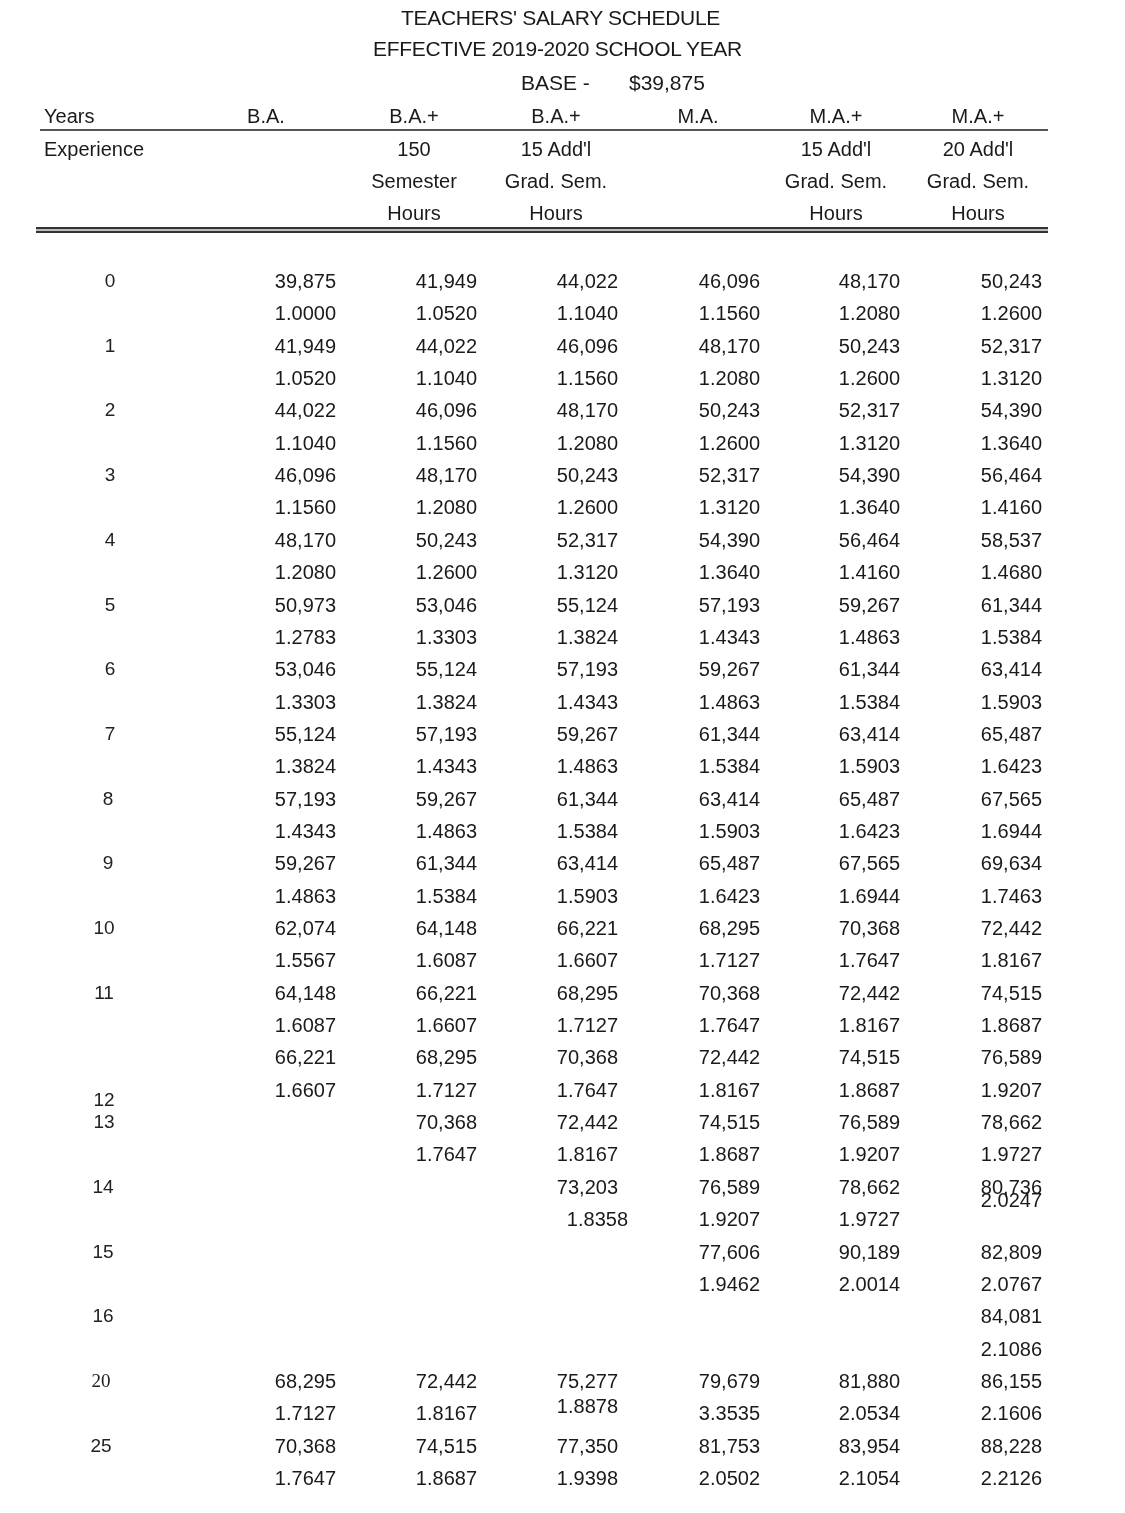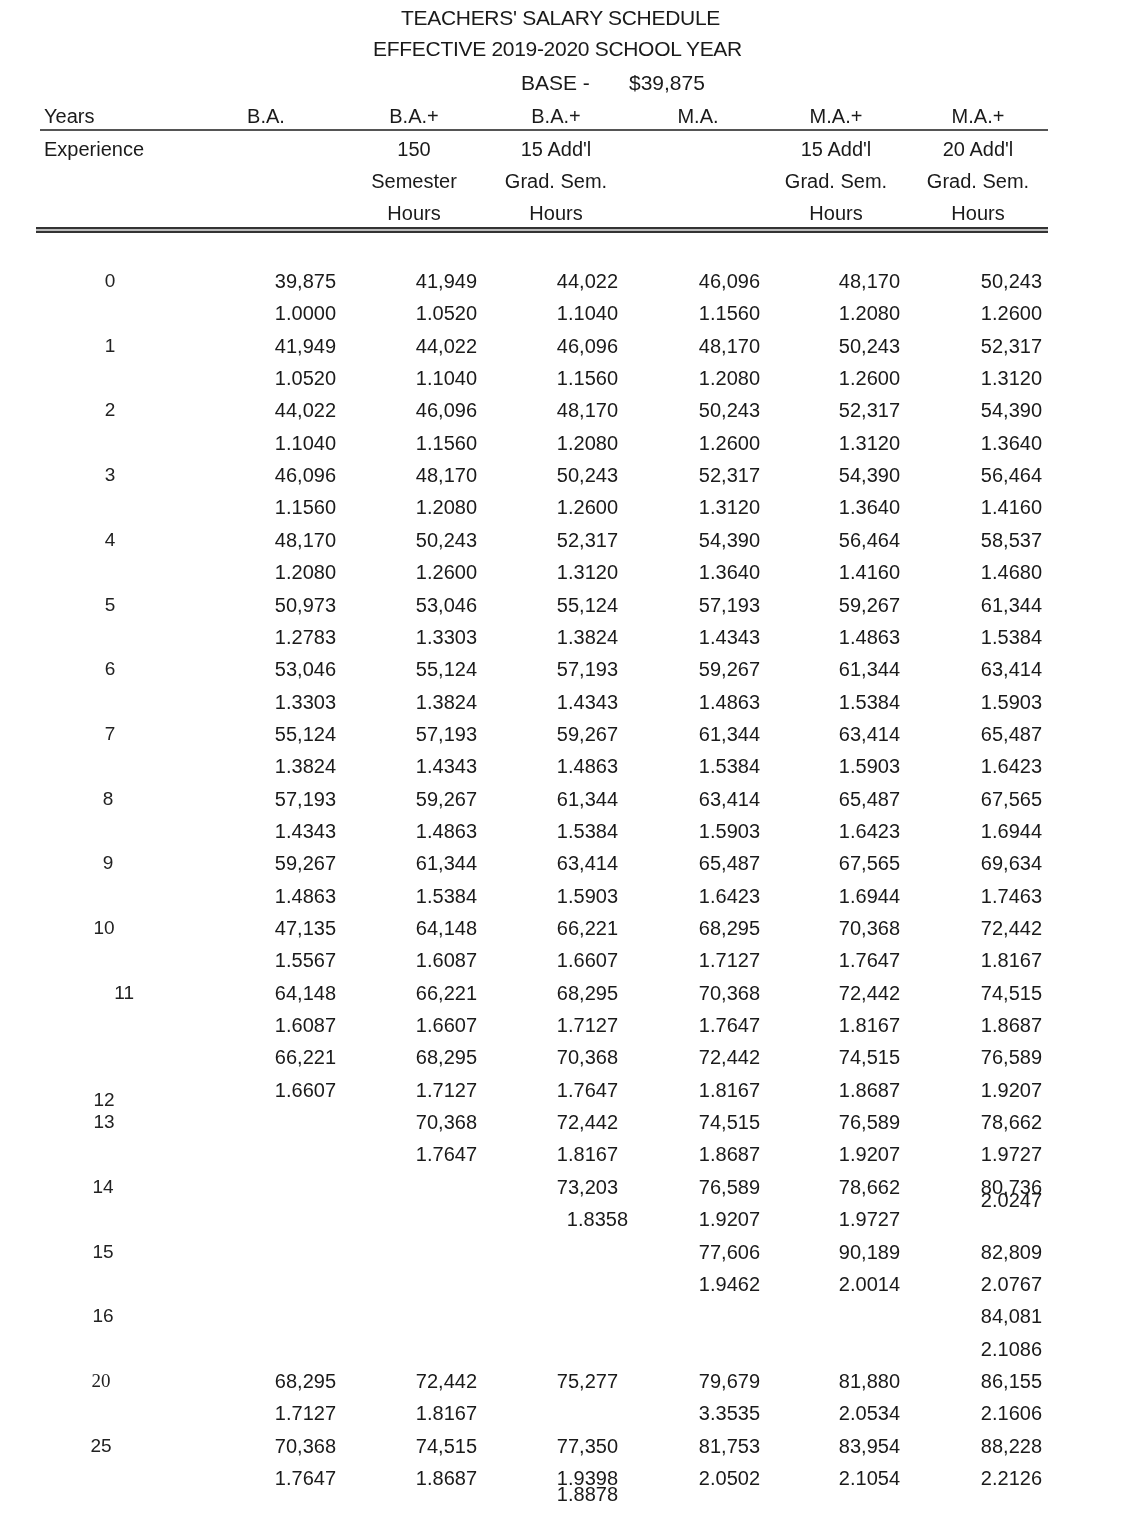--- a/index.html
+++ b/index.html
@@ -201,33 +201,33 @@
     <div class="cell" style="left: 367px; top: 883.65px;">1.5384</div>
     <div class="cell" style="left: 508px; top: 851.3px;">63,414</div>
     <div class="cell" style="left: 508px; top: 883.65px;">1.5903</div>
     <div class="cell" style="left: 650px; top: 851.3px;">65,487</div>
     <div class="cell" style="left: 650px; top: 883.65px;">1.6423</div>
     <div class="cell" style="left: 790px; top: 851.3px;">67,565</div>
     <div class="cell" style="left: 790px; top: 883.65px;">1.6944</div>
     <div class="cell" style="left: 932px; top: 851.3px;">69,634</div>
     <div class="cell" style="left: 932px; top: 883.65px;">1.7463</div>
     <div class="year" style="left: 74px; top: 916px;">10</div>
-    <div class="cell" style="left: 226px; top: 916px;">47,135</div>
+    <div class="cell" style="left: 226px; top: 916px;">62,074</div>
     <div class="cell" style="left: 226px; top: 948.35px;">1.5567</div>
     <div class="cell" style="left: 367px; top: 916px;">64,148</div>
     <div class="cell" style="left: 367px; top: 948.35px;">1.6087</div>
     <div class="cell" style="left: 508px; top: 916px;">66,221</div>
     <div class="cell" style="left: 508px; top: 948.35px;">1.6607</div>
     <div class="cell" style="left: 650px; top: 916px;">68,295</div>
     <div class="cell" style="left: 650px; top: 948.35px;">1.7127</div>
     <div class="cell" style="left: 790px; top: 916px;">70,368</div>
     <div class="cell" style="left: 790px; top: 948.35px;">1.7647</div>
     <div class="cell" style="left: 932px; top: 916px;">72,442</div>
     <div class="cell" style="left: 932px; top: 948.35px;">1.8167</div>
-    <div class="year" style="left: 74px; top: 980.7px; text-align: right;">11</div>
+    <div class="year" style="left: 74px; top: 980.7px;">11</div>
     <div class="cell" style="left: 226px; top: 980.7px;">64,148</div>
     <div class="cell" style="left: 226px; top: 1013.05px;">1.6087</div>
     <div class="cell" style="left: 367px; top: 980.7px;">66,221</div>
     <div class="cell" style="left: 367px; top: 1013.05px;">1.6607</div>
     <div class="cell" style="left: 508px; top: 980.7px;">68,295</div>
     <div class="cell" style="left: 508px; top: 1013.05px;">1.7127</div>
     <div class="cell" style="left: 650px; top: 980.7px;">70,368</div>
     <div class="cell" style="left: 650px; top: 1013.05px;">1.7647</div>
     <div class="cell" style="left: 790px; top: 980.7px;">72,442</div>
     <div class="cell" style="left: 790px; top: 1013.05px;">1.8167</div>
@@ -275,21 +275,21 @@
     <div class="cell" style="left: 932px; top: 1271.85px;">2.0767</div>
     <div class="year" style="left: 73px; top: 1304.2px;">16</div>
     <div class="cell" style="left: 932px; top: 1304.2px;">84,081</div>
     <div class="cell" style="left: 932px; top: 1336.55px;">2.1086</div>
     <div class="year" style="left: 71px; top: 1368.9px; font-family: Liberation Serif, serif;">20</div>
     <div class="cell" style="left: 226px; top: 1368.9px;">68,295</div>
     <div class="cell" style="left: 226px; top: 1401.25px;">1.7127</div>
     <div class="cell" style="left: 367px; top: 1368.9px;">72,442</div>
     <div class="cell" style="left: 367px; top: 1401.25px;">1.8167</div>
     <div class="cell" style="left: 508px; top: 1368.9px;">75,277</div>
-    <div class="cell" style="left: 508px; top: 1482px;">1.8878</div>
+    <div class="cell" style="left: 508px; top: 1394px;">1.8878</div>
     <div class="cell" style="left: 650px; top: 1368.9px;">79,679</div>
     <div class="cell" style="left: 650px; top: 1401.25px;">3.3535</div>
     <div class="cell" style="left: 790px; top: 1368.9px;">81,880</div>
     <div class="cell" style="left: 790px; top: 1401.25px;">2.0534</div>
     <div class="cell" style="left: 932px; top: 1368.9px;">86,155</div>
     <div class="cell" style="left: 932px; top: 1401.25px;">2.1606</div>
     <div class="year" style="left: 71px; top: 1433.6px;">25</div>
     <div class="cell" style="left: 226px; top: 1433.6px;">70,368</div>
     <div class="cell" style="left: 226px; top: 1465.95px;">1.7647</div>
     <div class="cell" style="left: 367px; top: 1433.6px;">74,515</div>

